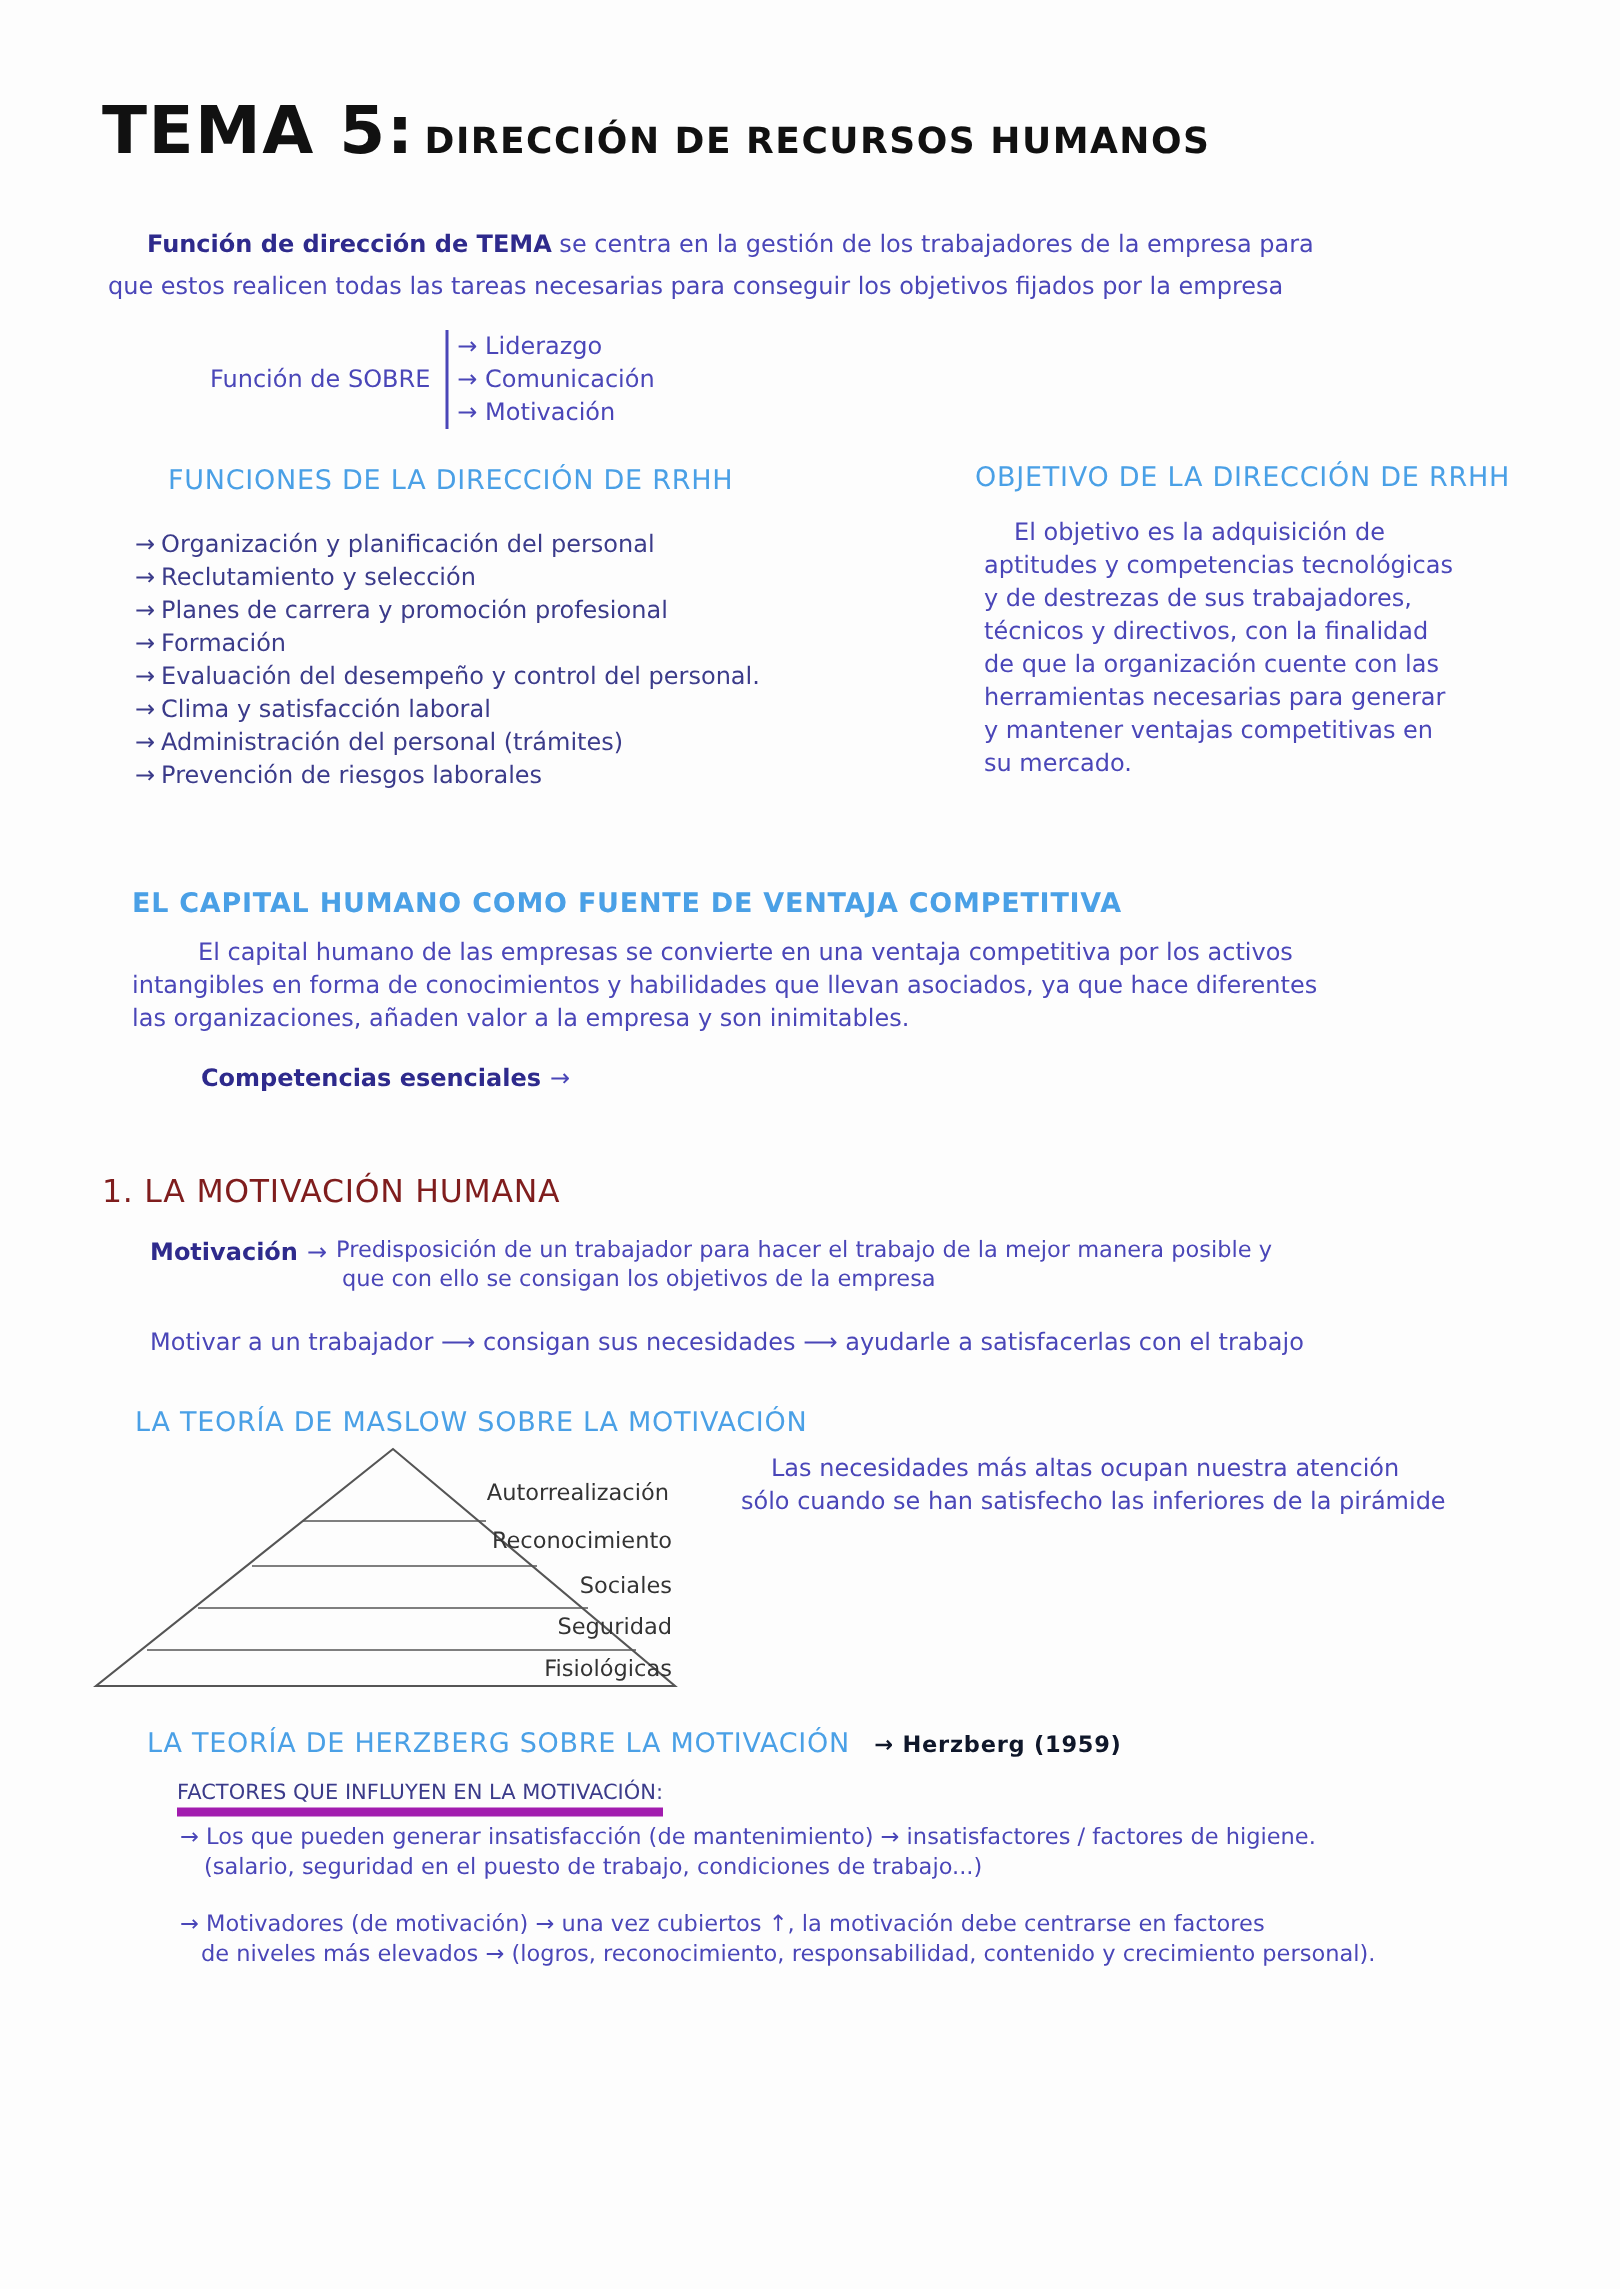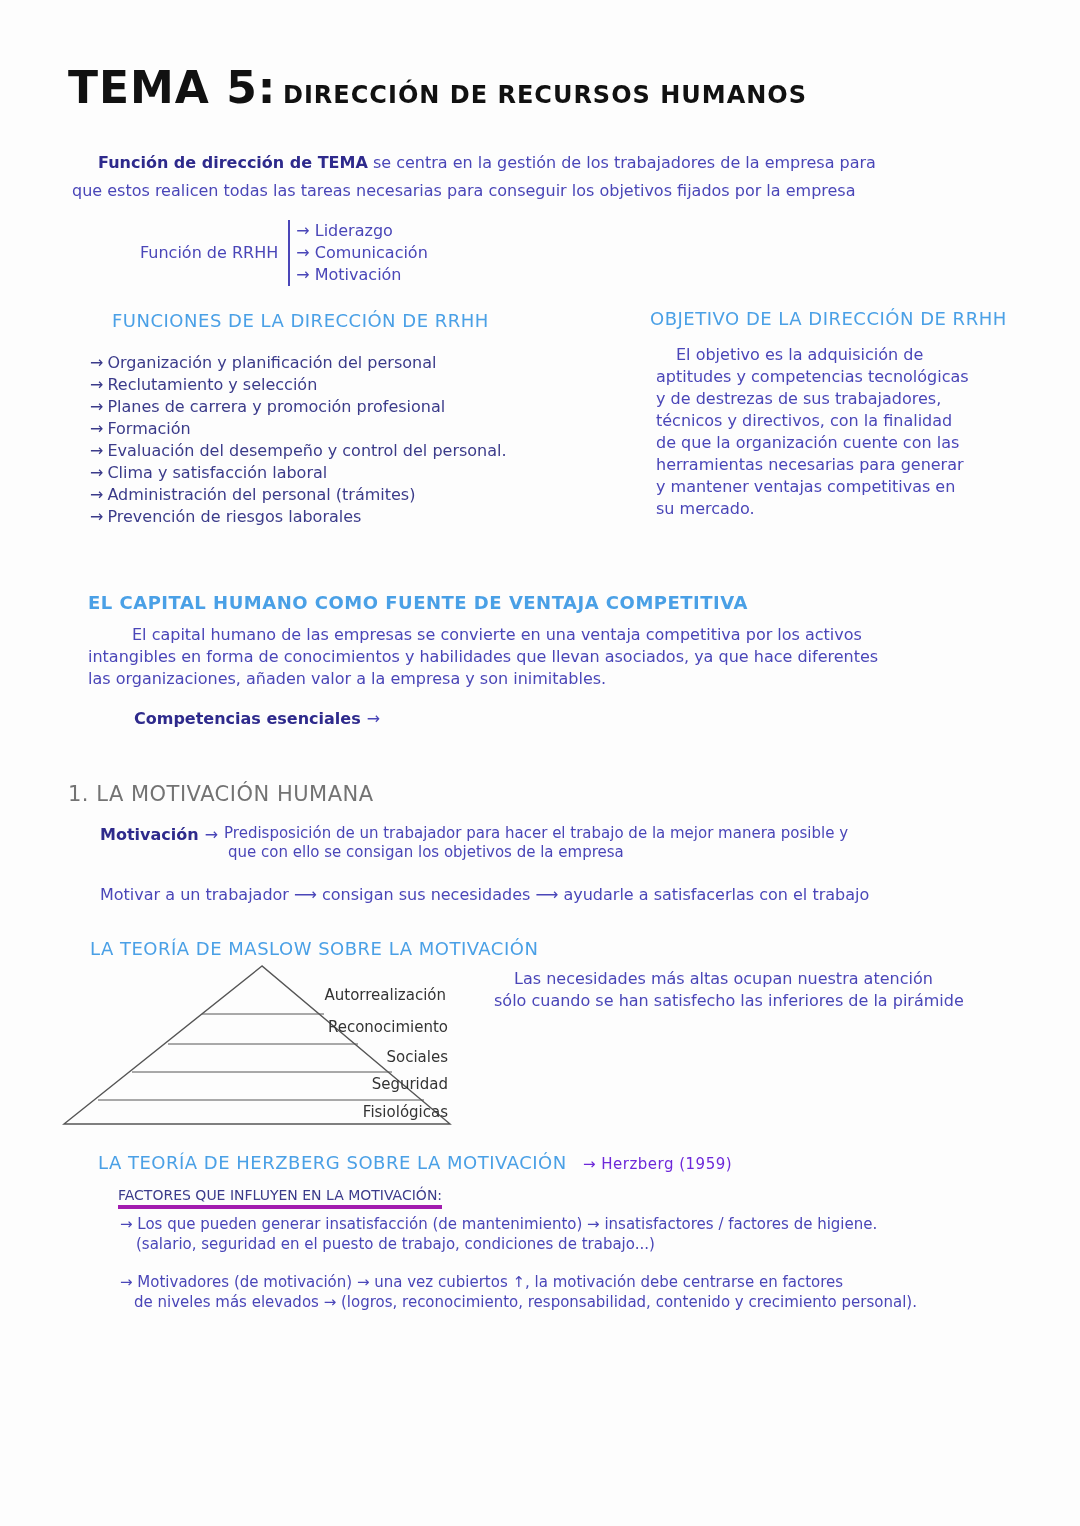--- a/index.html
+++ b/index.html
@@ -5,22 +5,22 @@
   html, body { margin:0; padding:0; }
   body { width:1080px; height:1526px; background:#fdfdfd; position:relative; overflow:hidden;
          font-family:"DejaVu Sans", sans-serif; color:#3a37a0; }
   .abs { position:absolute; }
   .title { left:68px; top:62px; font-family:"DejaVu Sans", sans-serif; font-weight:bold; color:#111; letter-spacing:1px; }
   .title .big { font-size:44px; }
   .title .small { font-size:24px; }
   .hand { font-family:"DejaVu Sans", sans-serif; font-size:16px; color:#4a46b8; line-height:22px; }
   .dark { color:#2e2a8c; font-weight:bold; }
   .heading { font-family:"DejaVu Sans", sans-serif; font-size:18px; color:#4aa0e6; letter-spacing:0.5px; }
-  .pink { color:#6d28d9; }
-  .sub-underline { border-bottom:4px solid #a21caf; padding-bottom:2px; }
+  .pink { color:#0f172a;font-weight:bold; }
+  .sub-underline { border-bottom:6px solid #a21caf; padding-bottom:2px; }
   ul.arrowlist { list-style:none; margin:0; padding:0; }
   ul.arrowlist li { font-size:16px; line-height:22px; color:#3b3b8a; }
   ul.arrowlist li .arr { margin-right:4px; }
   .branch { display:flex; align-items:center; }
   .branch-items { border-left:2px solid #4a46b8; padding-left:6px; margin-left:10px; }
   .pyramid { left:62px; top:962px; width:390px; height:170px; }
   .pyr-label { position:absolute; left:0; width:390px; text-align:right; font-size:15px; color:#333; }
 </style>
 </head>
 <body>
@@ -29,21 +29,21 @@
   <span class="big">TEMA 5:</span>
   <span class="small">DIRECCIÓN DE RECURSOS HUMANOS</span>
 </div>
 
 <div class="abs hand" style="left:98px; top:152px; width:920px;">
   <div><span class="dark">Función de dirección de TEMA</span><span> se centra en la gestión de los trabajadores de la empresa para</span></div>
 </div>
 <div class="abs hand" style="left:72px; top:180px; width:960px;">que estos realicen todas las tareas necesarias para conseguir los objetivos fijados por la empresa</div>
 
 <div class="abs hand branch" style="left:140px; top:220px;">
-  <span style="color:#4a46b8;">Función de RRHH</span>
+  <span style="color:#4a46b8;">Función de SOBRE</span>
   <div class="branch-items">
     <div>→ <span>Liderazgo</span></div>
     <div>→ <span>Comunicación</span></div>
     <div>→ <span>Motivación</span></div>
   </div>
 </div>
 
 <div class="abs heading" style="left:112px; top:310px;">FUNCIONES DE LA DIRECCIÓN DE RRHH</div>
 <ul class="abs arrowlist" style="left:90px; top:352px; width:520px;">
   <li><span class="arr">→</span><span>Organización y planificación del personal</span></li>
@@ -72,21 +72,21 @@
 <div class="abs hand" style="left:88px; top:624px; width:950px;">
   <div style="padding-left:44px;">El capital humano de las empresas se convierte en una ventaja competitiva por los activos</div>
   <div>intangibles en forma de conocimientos y habilidades que llevan asociados, ya que hace diferentes</div>
   <div>las organizaciones, añaden valor a la empresa y son inimitables.</div>
 </div>
 <div class="abs hand" style="left:134px; top:708px; width:910px; display:flex;">
   <span class="dark" style="white-space:nowrap;">Competencias esenciales</span>
   <span style="margin:0 6px;">→</span>
 </div>
 
-<div class="abs heading" style="left:68px; top:782px; font-size:21px; color:#737373;">1. LA MOTIVACIÓN HUMANA</div>
+<div class="abs heading" style="left:68px; top:782px; font-size:21px; color:#7f1d1d;">1. LA MOTIVACIÓN HUMANA</div>
 <div class="abs hand" style="left:100px; top:824px; width:940px; display:flex;">
   <span class="dark">Motivación</span>
   <span style="margin:0 6px;">→</span>
   <div style="font-size:15px; line-height:19px;">
     <div>Predisposición de un trabajador para hacer el trabajo de la mejor manera posible y</div>
     <div style="padding-left:4px;">que con ello se consigan los objetivos de la empresa</div>
   </div>
 </div>
 <div class="abs hand" style="left:100px; top:884px;">
   <span>Motivar a un trabajador</span>

